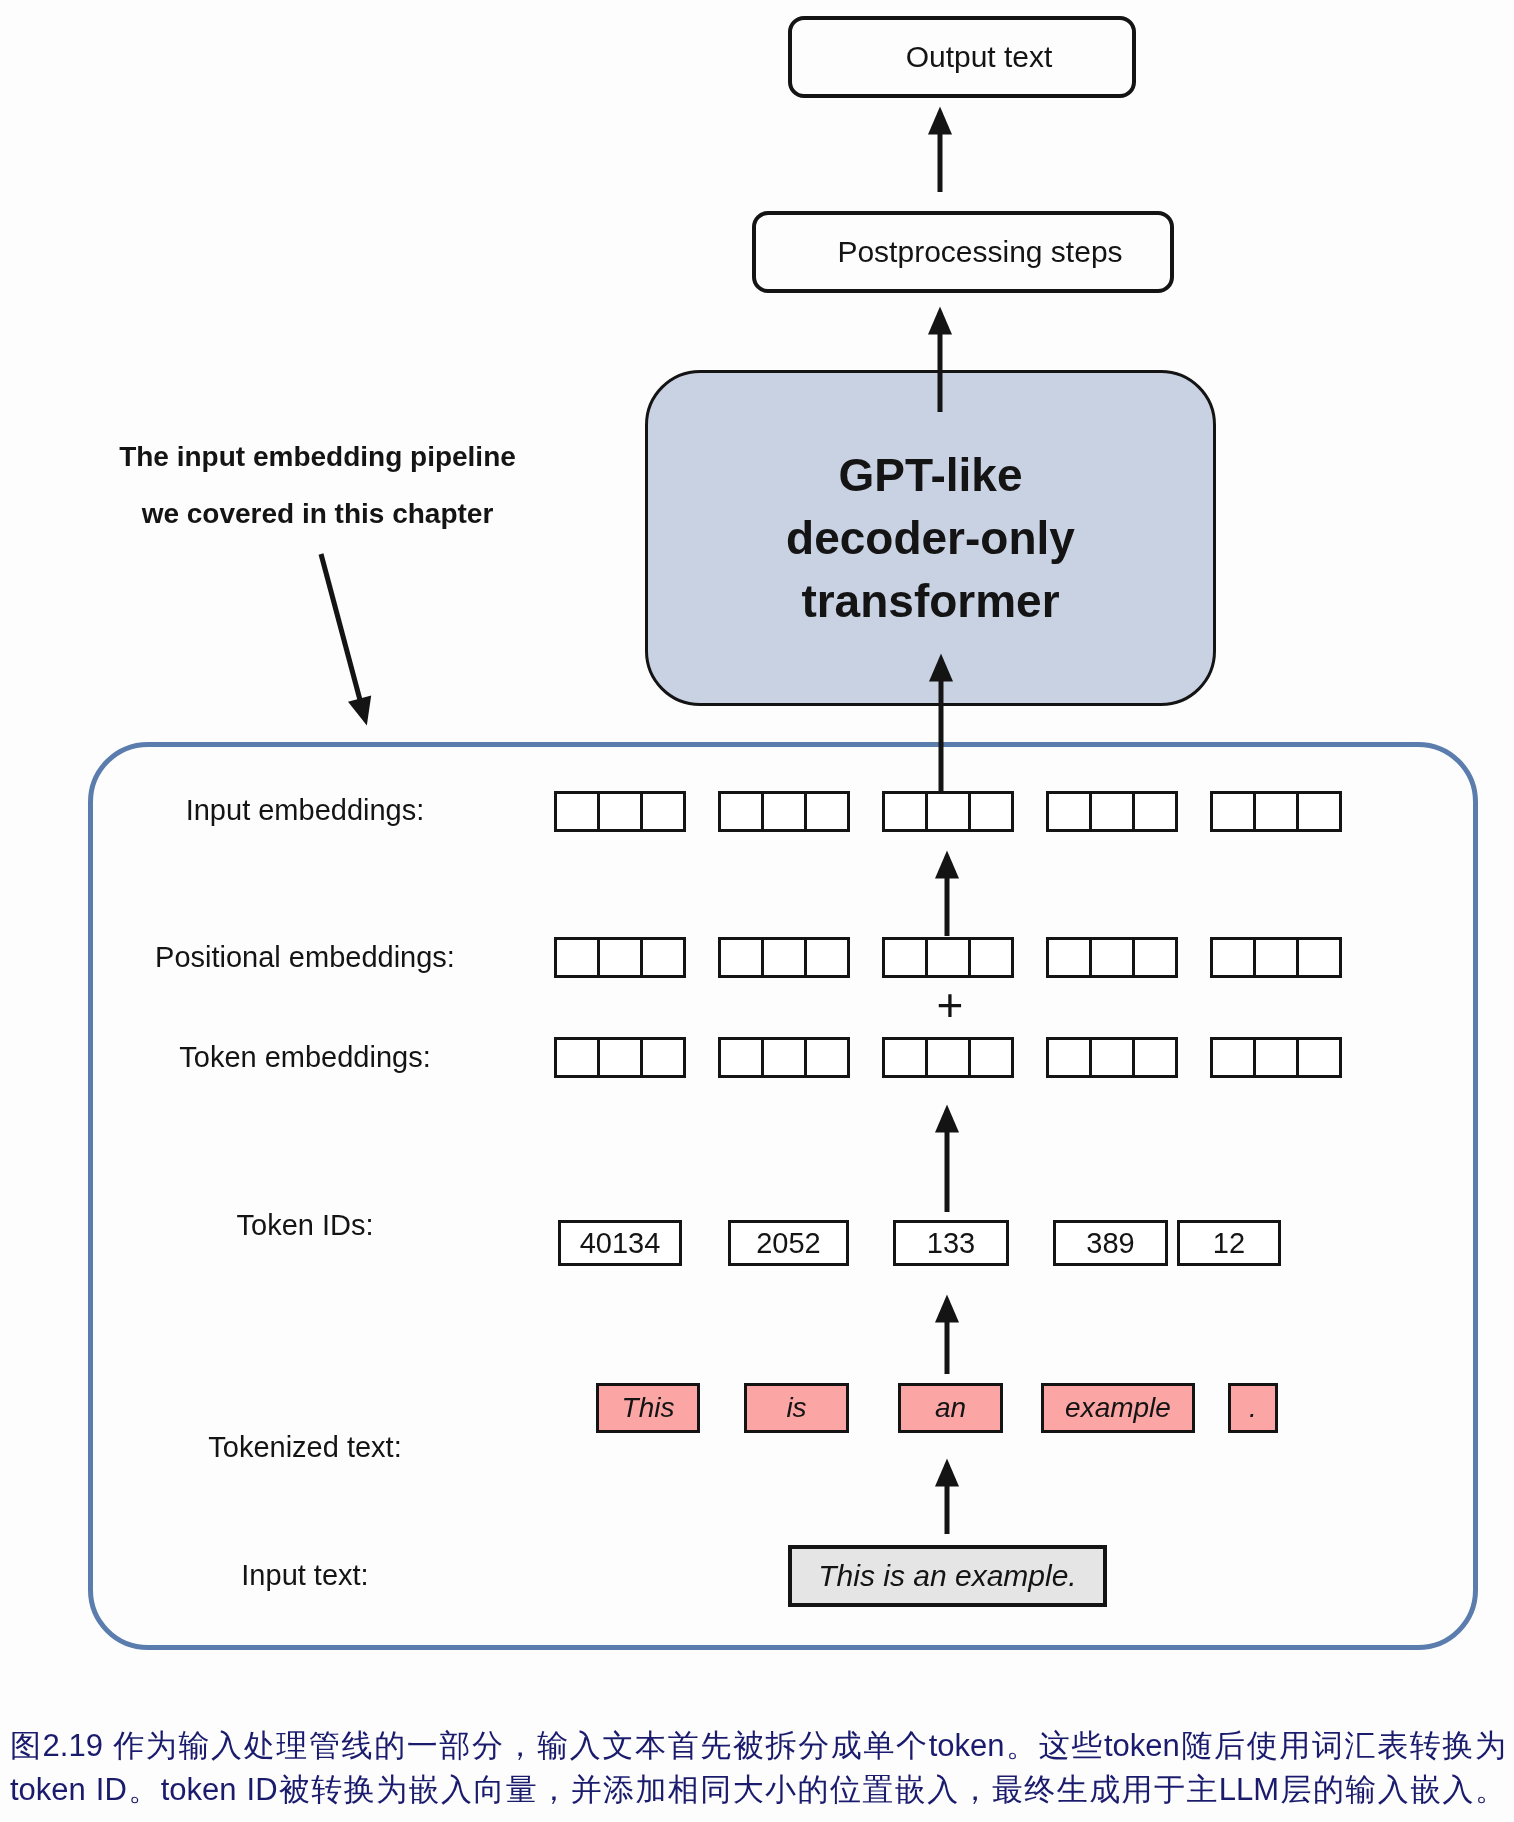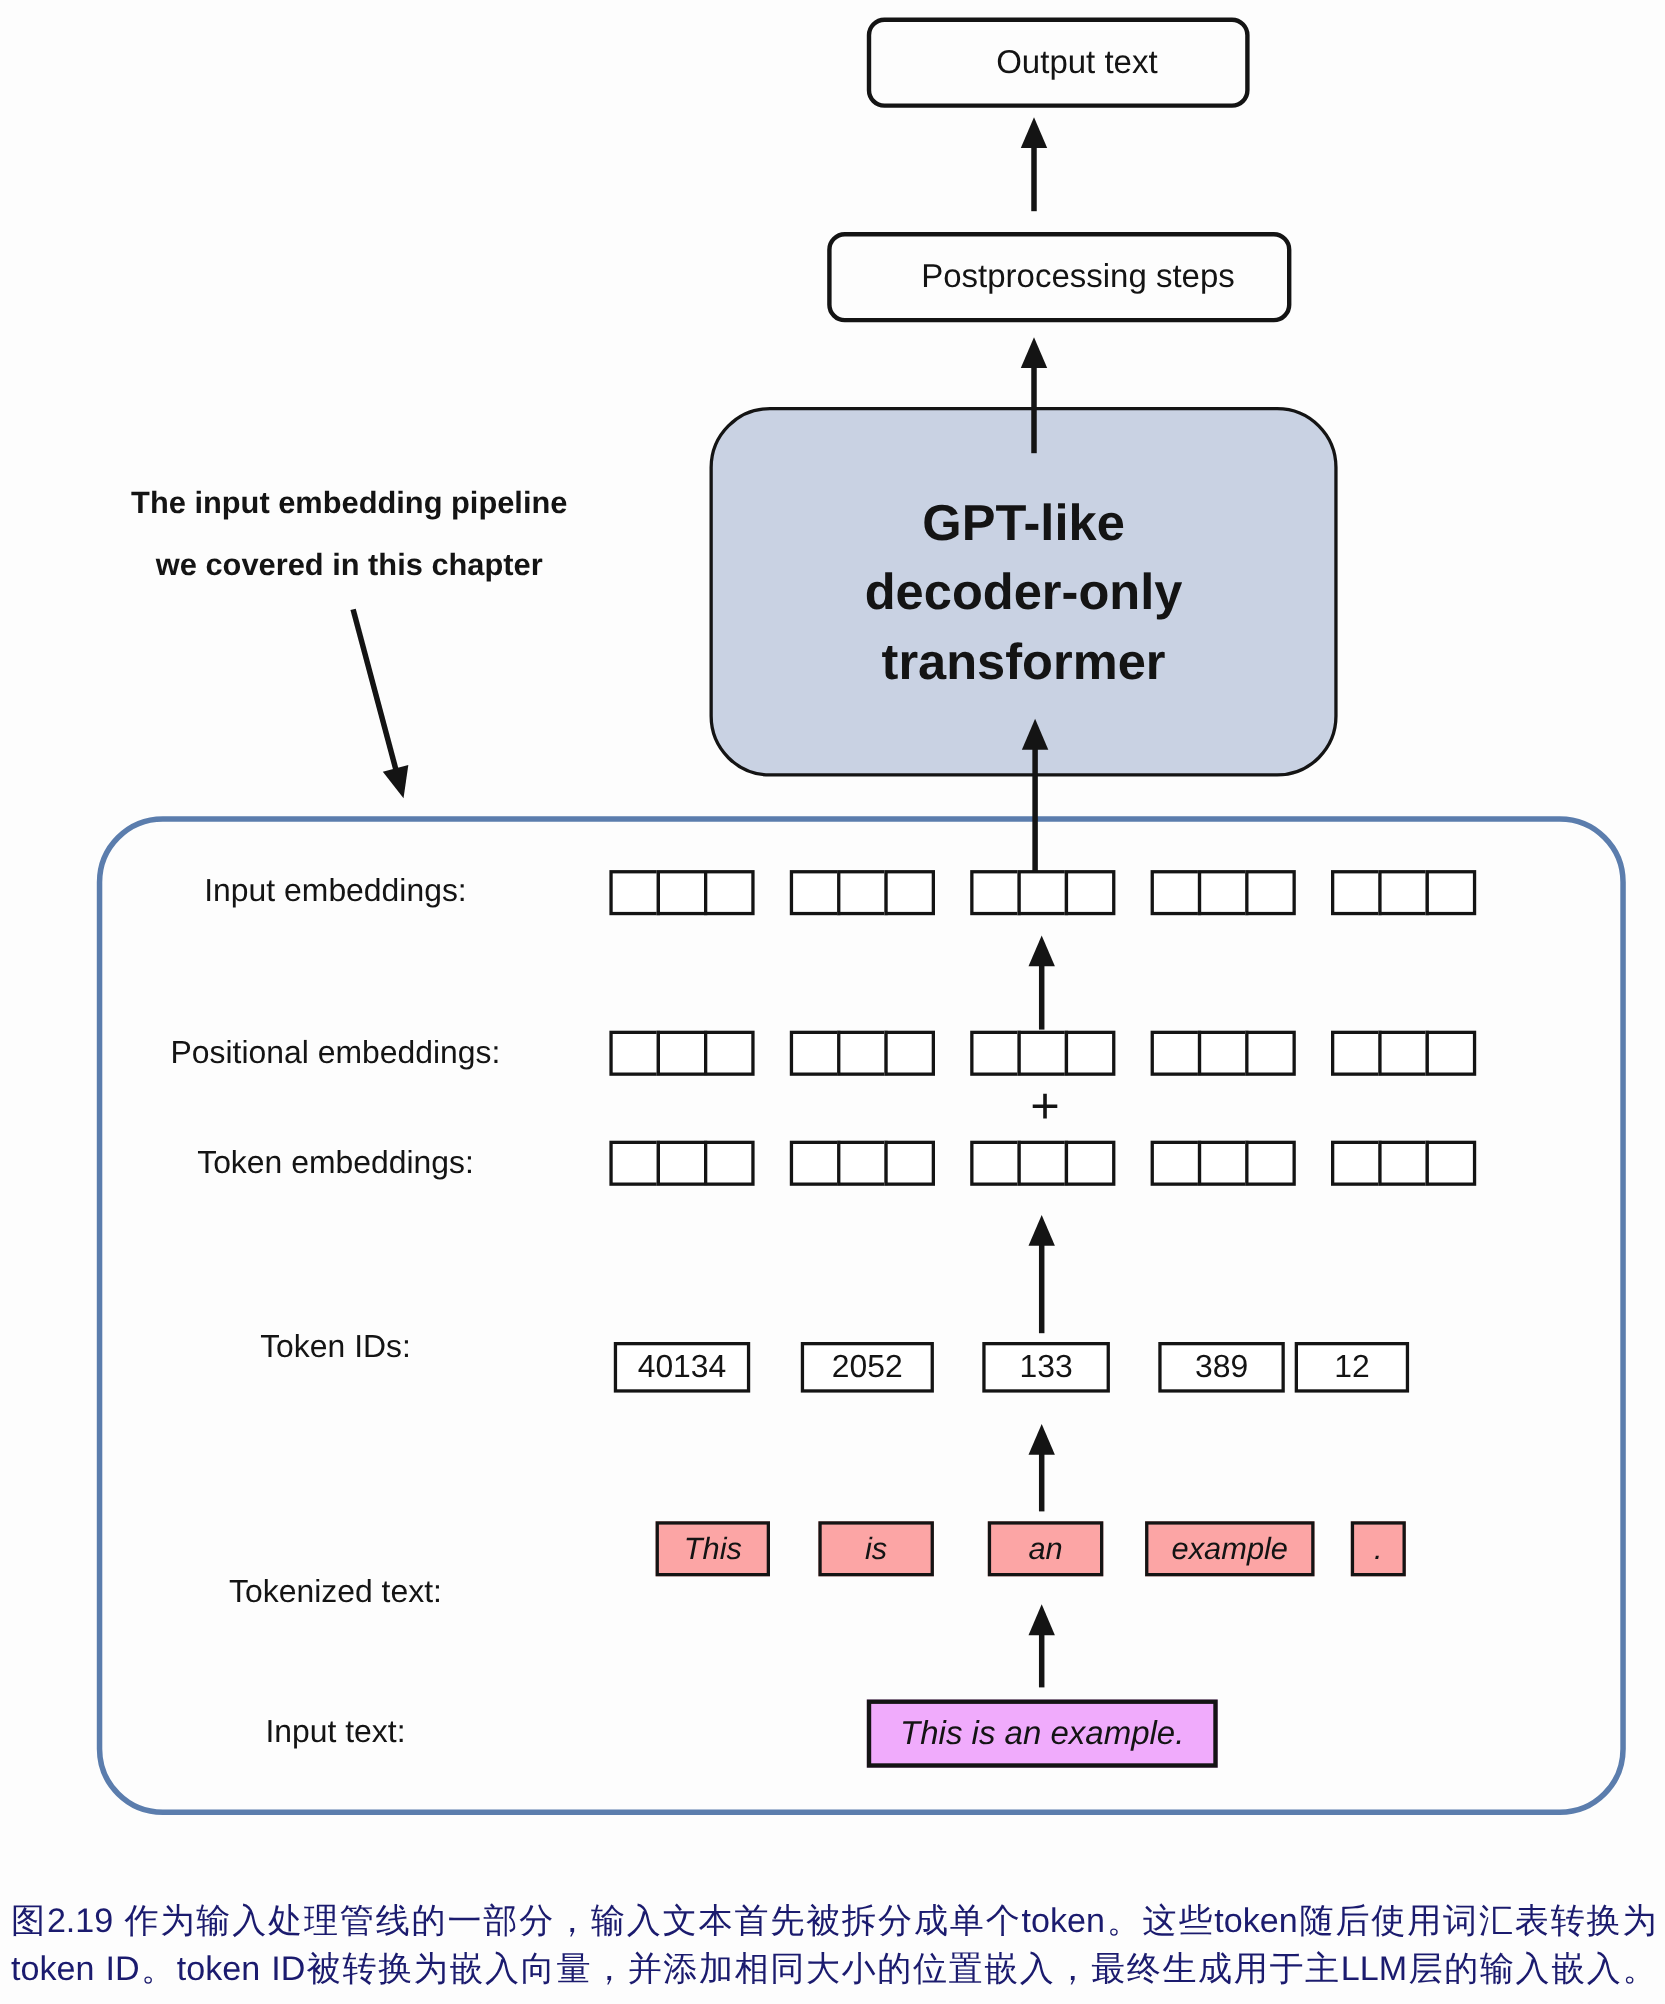--- a/index.html
+++ b/index.html
@@ -50,21 +50,21 @@
   .idbox{
     position:absolute;top:1220px;height:46px;border:3px solid var(--ink);background:#fff;box-sizing:border-box;
     display:flex;align-items:center;justify-content:center;font-size:29px;z-index:2;
   }
   .tokbox{
     position:absolute;top:1383px;height:50px;border:3px solid var(--ink);background:#fca5a5;box-sizing:border-box;
     display:flex;align-items:center;justify-content:center;font-size:28px;font-style:italic;z-index:2;
   }
   .input-box{
     position:absolute;left:788px;top:1545px;width:319px;height:62px;border:4px solid var(--ink);
-    background:#f0abfc;box-sizing:border-box;display:flex;align-items:center;justify-content:center;
+    background:#e5e5e5;box-sizing:border-box;display:flex;align-items:center;justify-content:center;
     font-size:30px;font-style:italic;z-index:2;
   }
   
   .caption{
     position:absolute;left:10px;top:1724px;width:1496px;
     font-size:31px;line-height:44px;color:var(--caption-text);z-index:2;
   }
   .caption .cline{text-align:justify;text-align-last:justify;}
   
   .arrows{position:absolute;left:0;top:0;z-index:10;pointer-events:none;}

